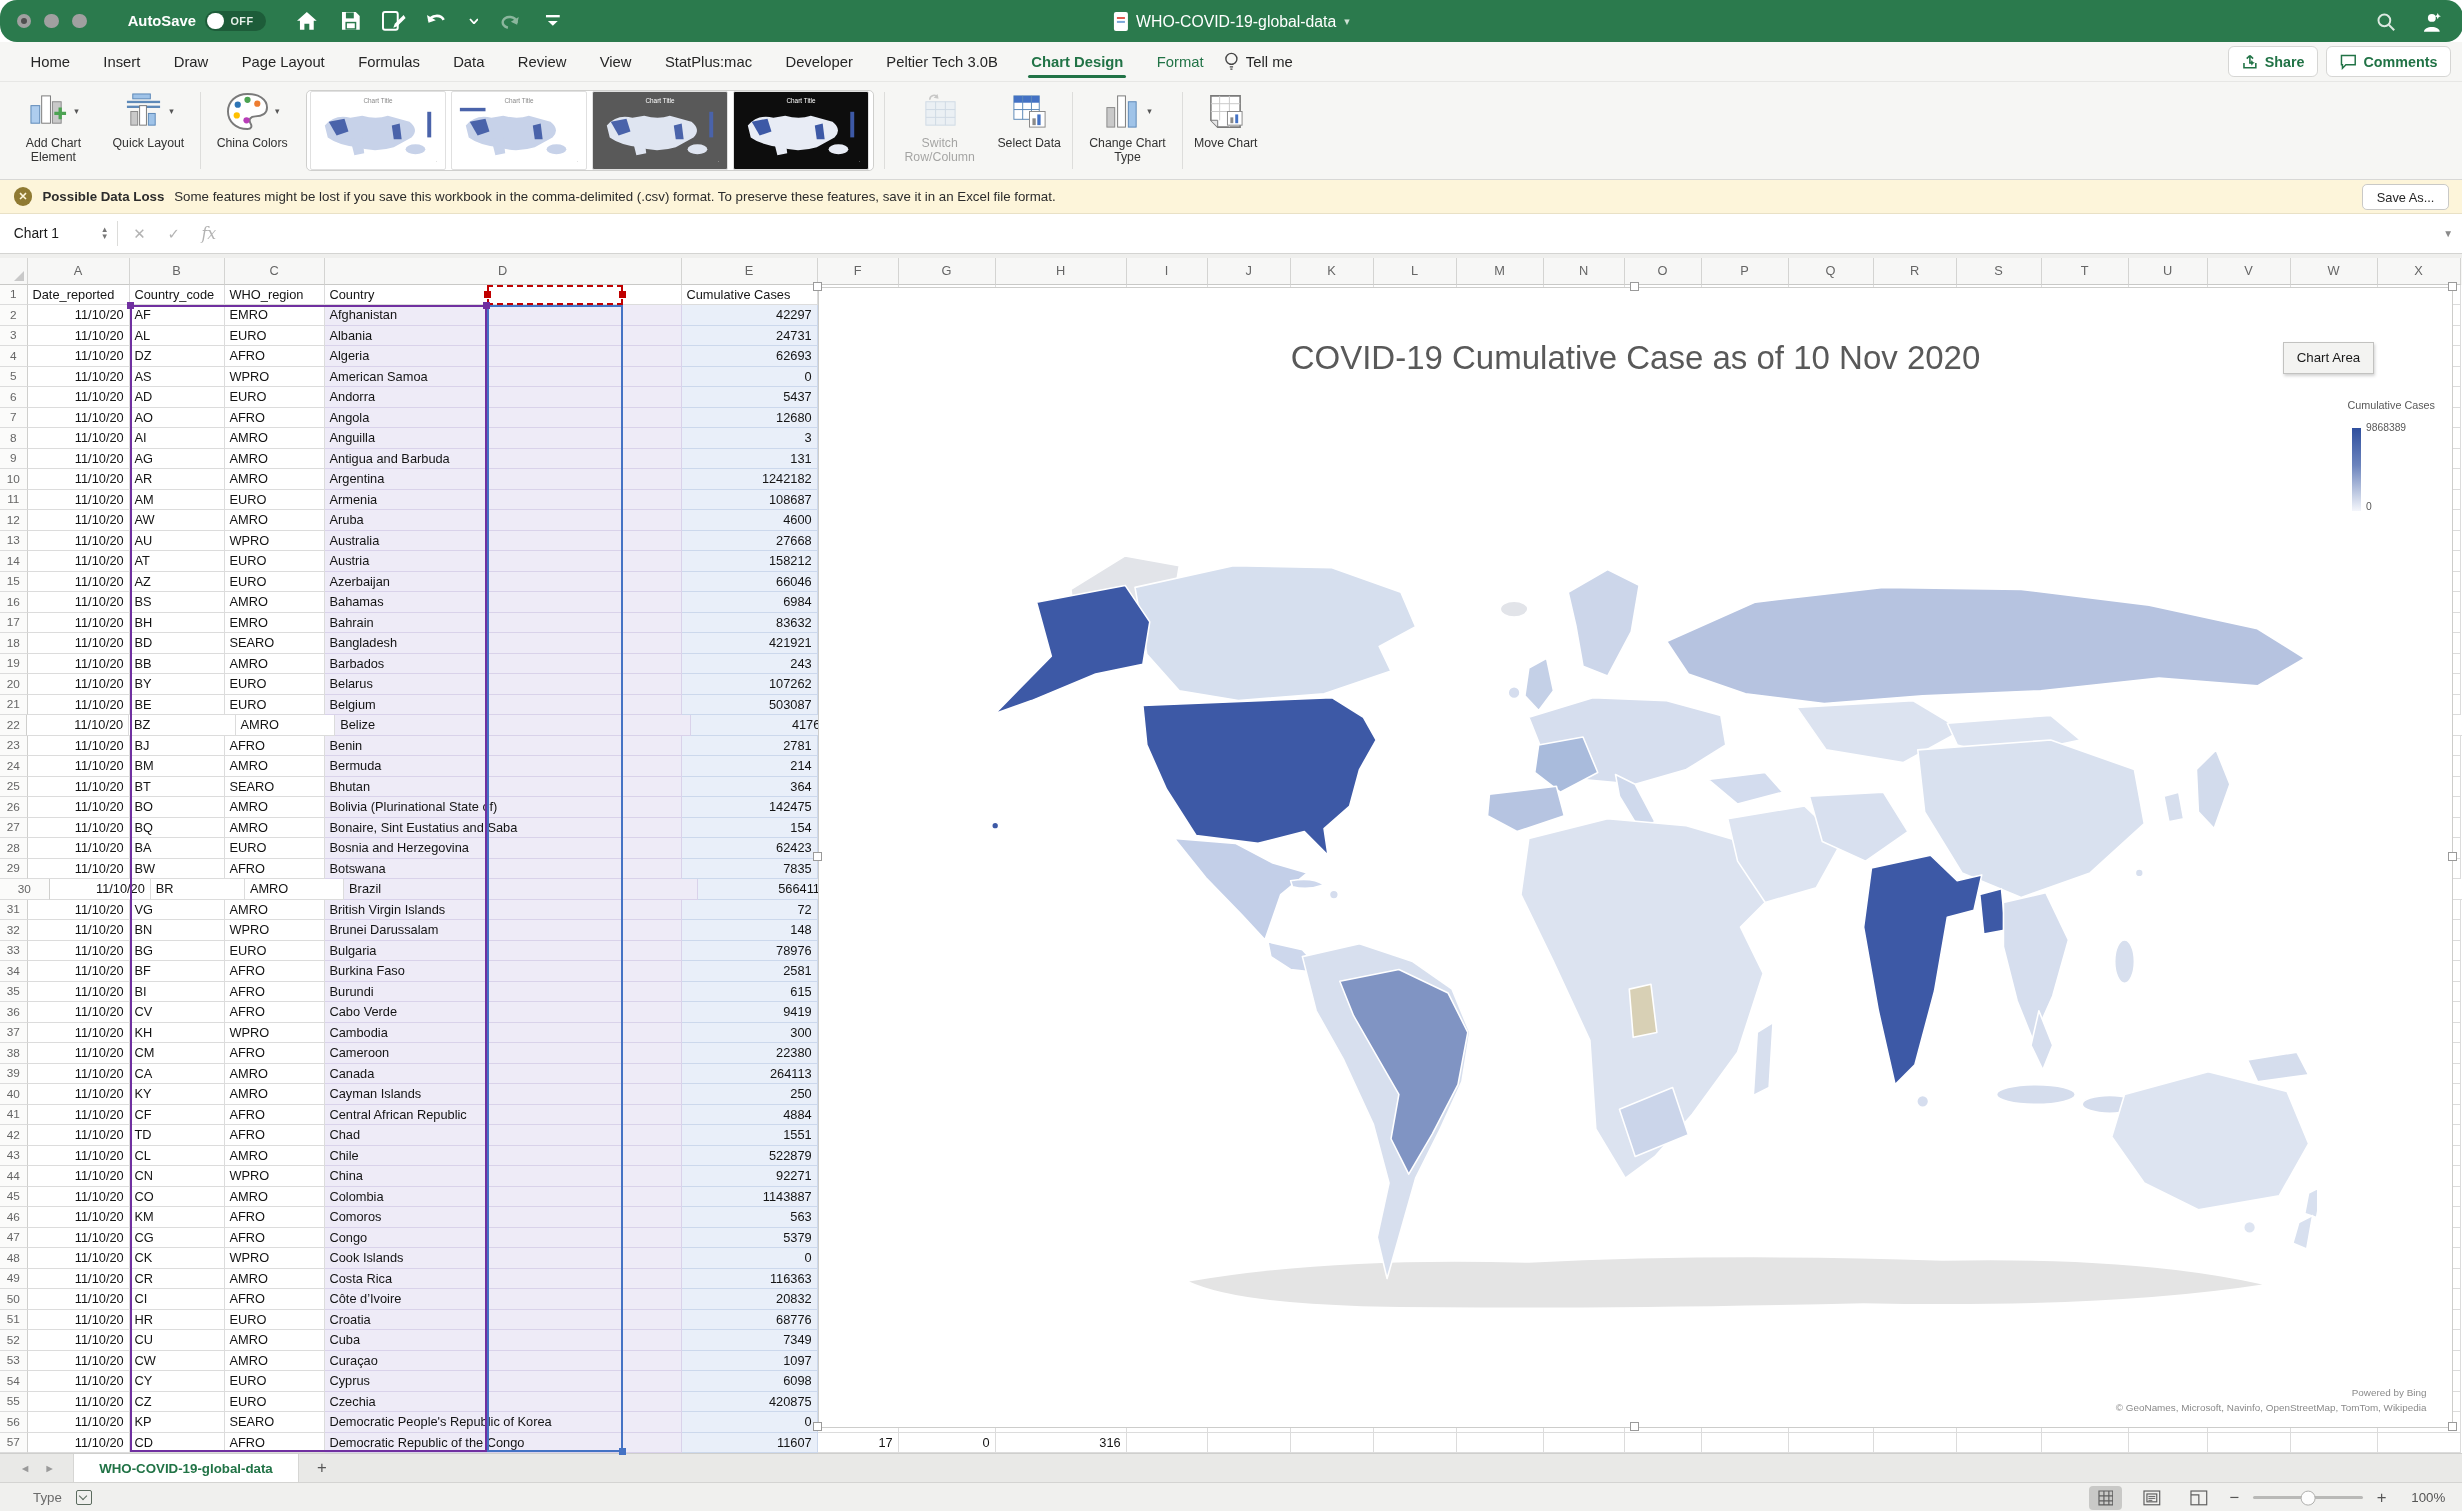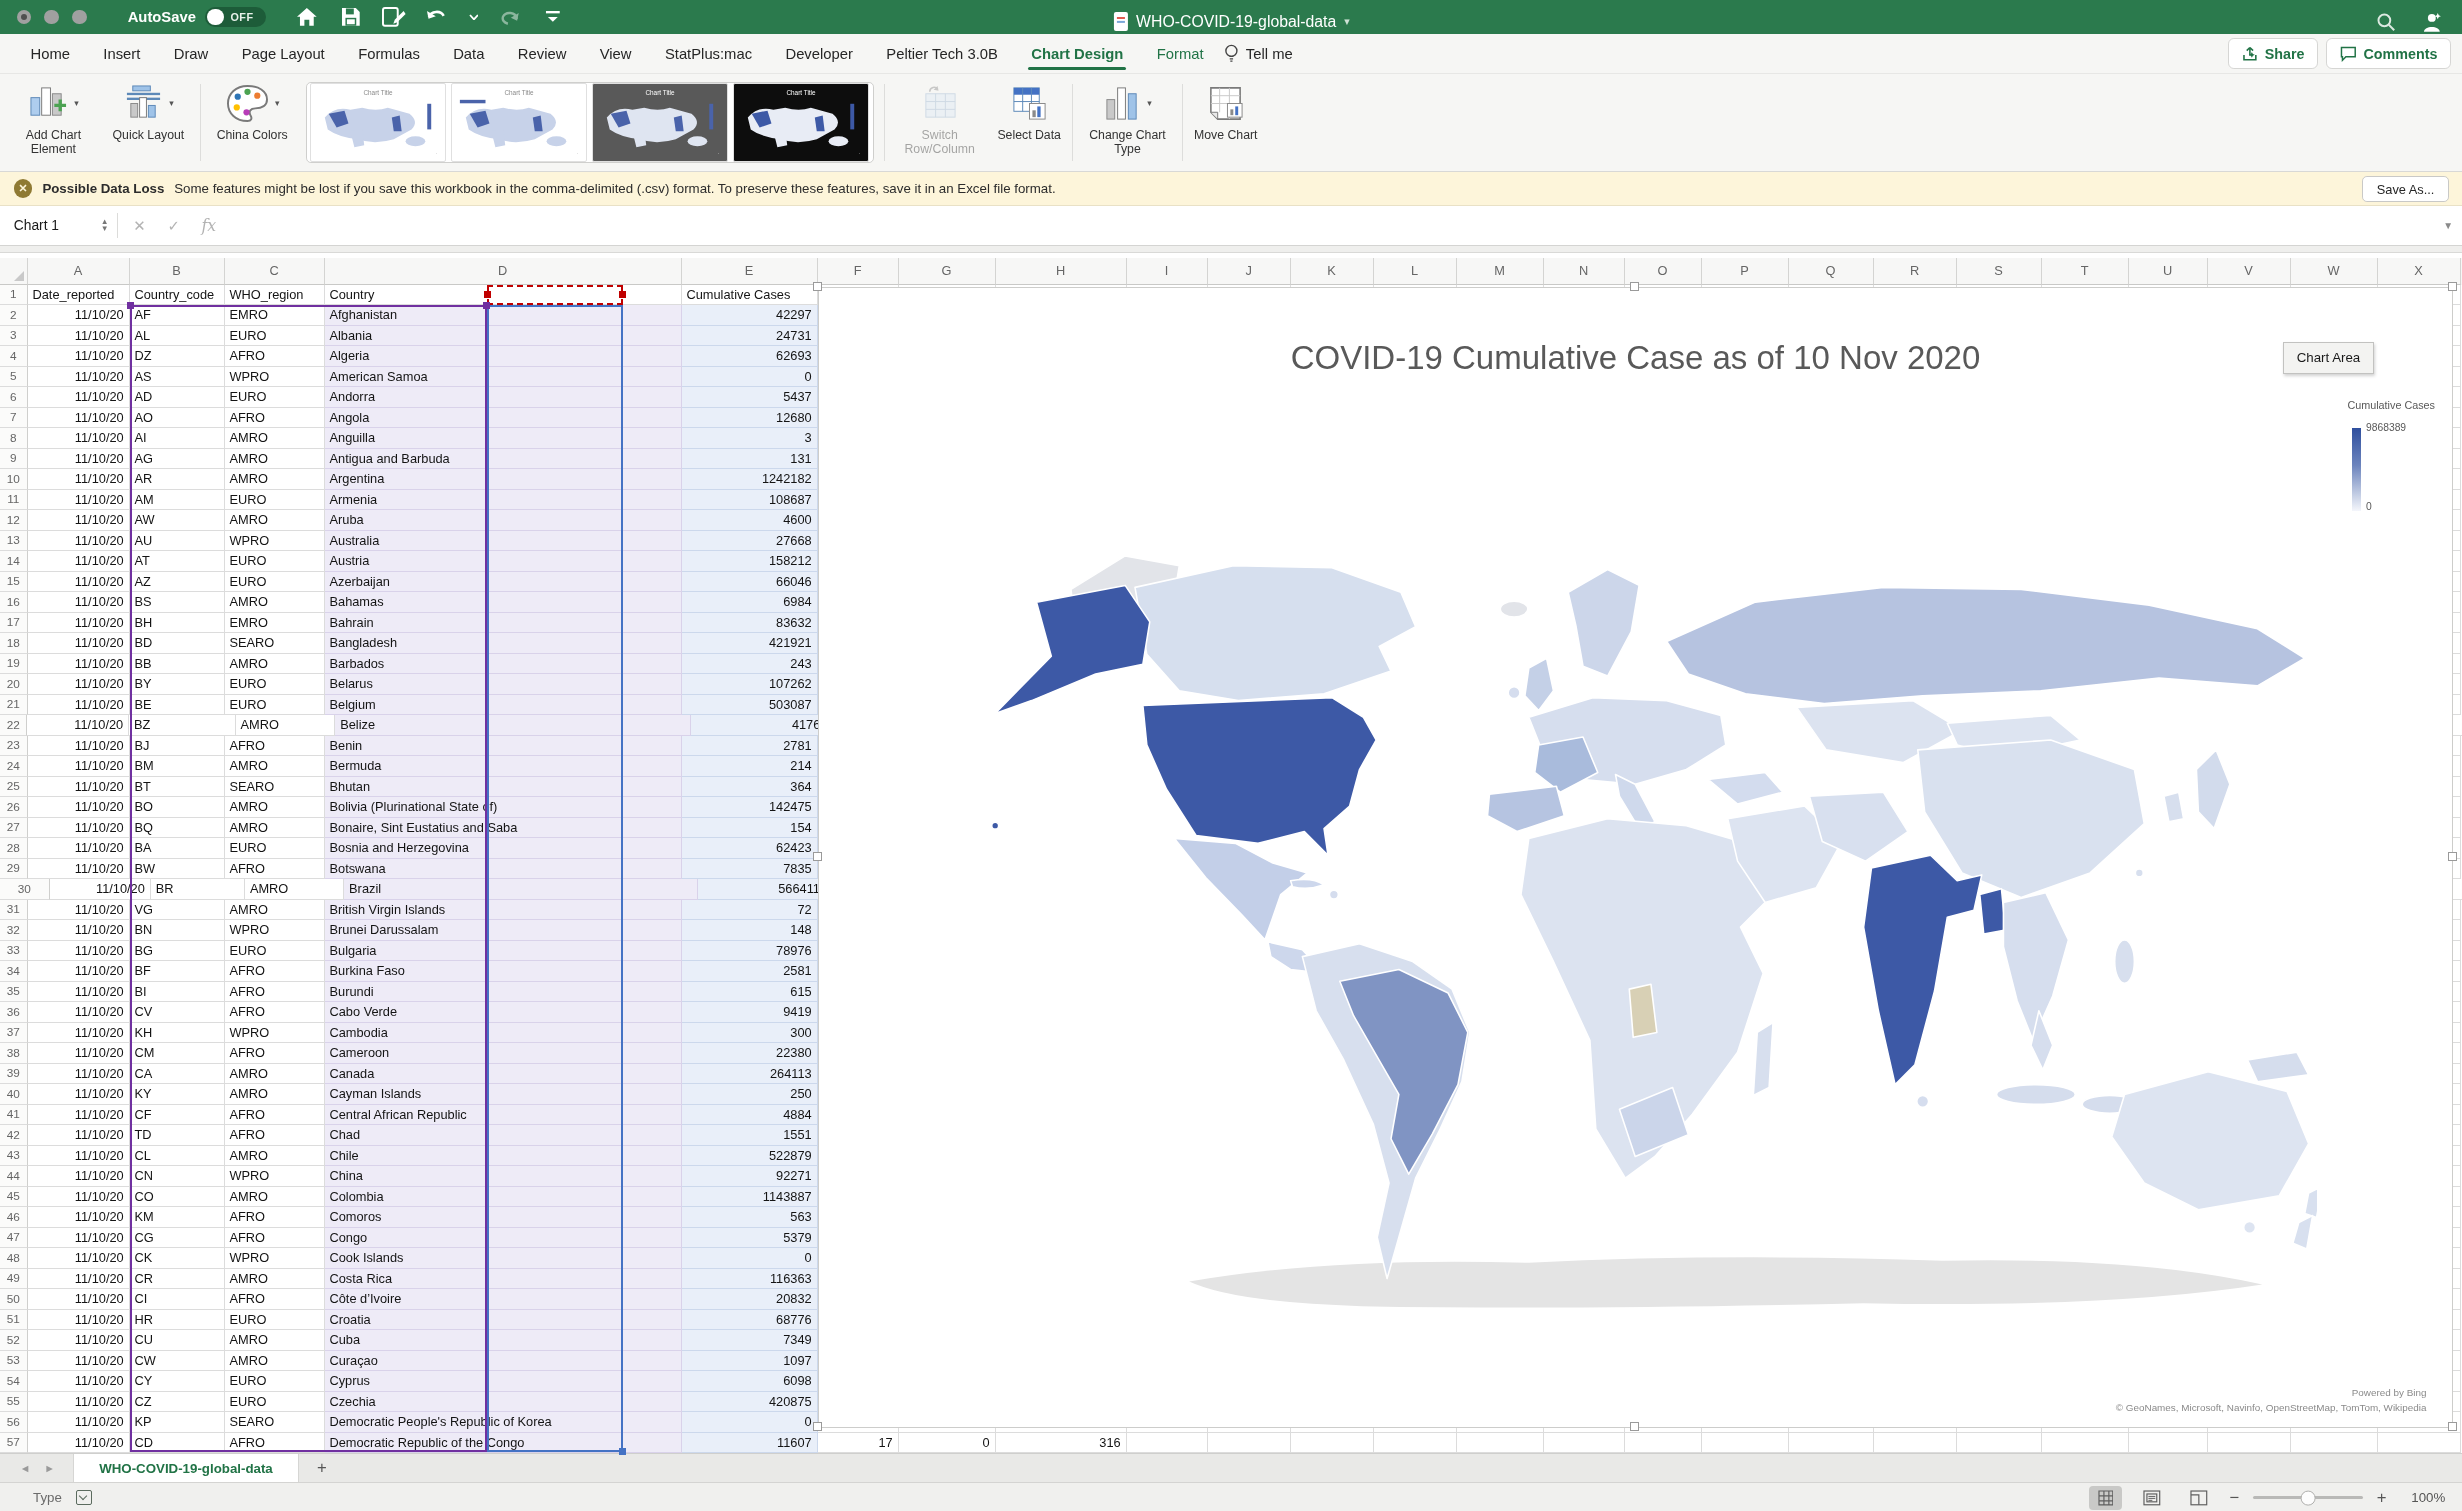--- a/index.html
+++ b/index.html
@@ -2,21 +2,21 @@
 <html><head>
 <meta charset="utf-8">
 <style>
   html,body{margin:0;padding:0;}
   body{
     width:2463px;height:1511px;overflow:hidden;position:relative;
     font-family:"Liberation Sans",sans-serif;background:#ffffff;
     -webkit-font-smoothing:antialiased;
   }
   
-  .titlebar{height:34px;background:#2b7a4d;display:flex;align-items:center;position:relative;color:#fff;}
+  .titlebar{height:42px;background:#2b7a4d;display:flex;align-items:center;position:relative;color:#fff;border-radius:17px;}
   .traffic{display:flex;gap:12.8px;margin-left:16.7px;}
   .tl{width:14.8px;height:14.8px;border-radius:50%;background:#a0a0a0;position:relative;}
   .tl.dot::after{content:"";position:absolute;left:4.4px;top:4.4px;width:5.9px;height:5.9px;border-radius:50%;background:#4f4f4f;}
   .autosave{display:flex;align-items:center;gap:8.9px;margin-left:41px;font-size:14.8px;font-weight:bold;color:#fff;}
   .as-pill{width:61px;height:20.7px;border-radius:10.8px;background:#1d5c39;display:flex;align-items:center;position:relative;}
   .as-knob{width:16.7px;height:16.7px;border-radius:50%;background:#fff;margin-left:2px;}
   .as-off{font-size:10.8px;font-weight:bold;color:#e8f1ea;margin-left:6.9px;letter-spacing:0.5px;}
   .tb-icons{display:flex;align-items:center;gap:19.7px;margin-left:29.6px;}
   .tb-ic{width:23.6px;height:23.6px;display:flex;align-items:center;justify-content:center;}
   .tb-ic svg{display:block;}

